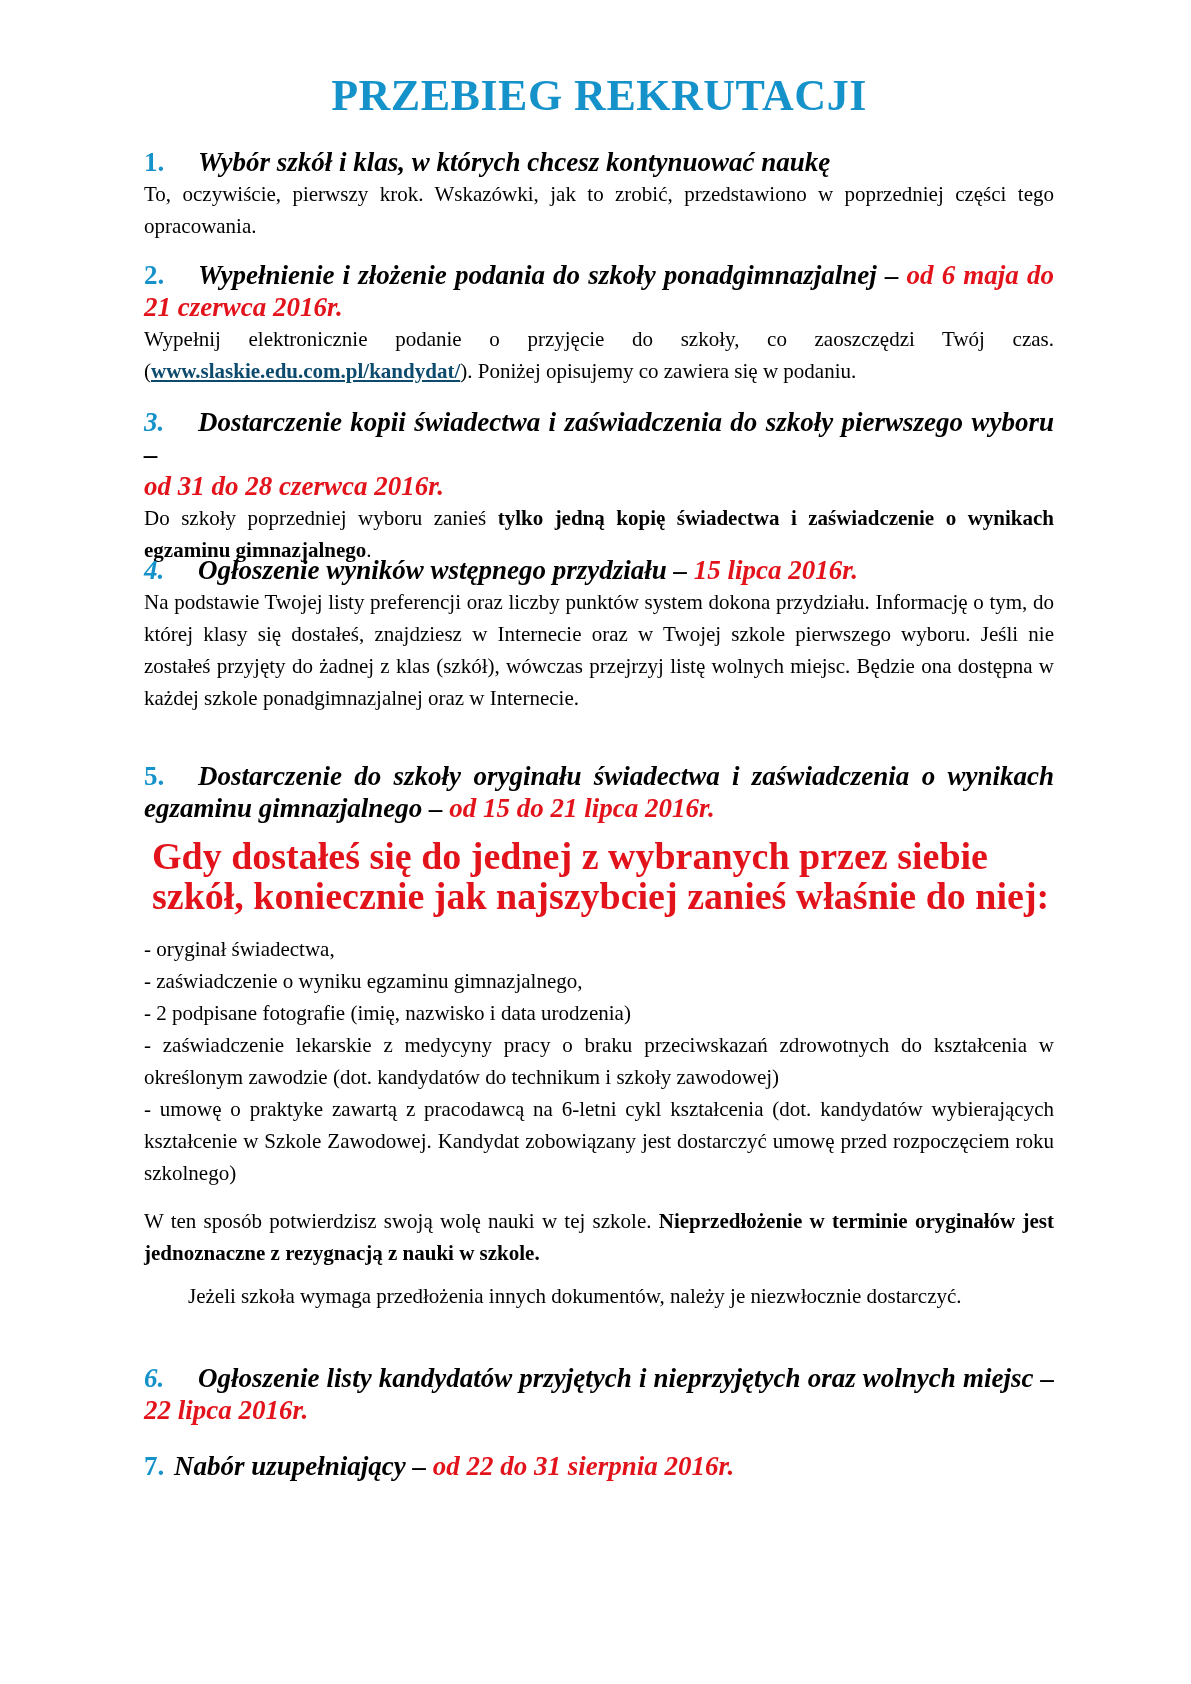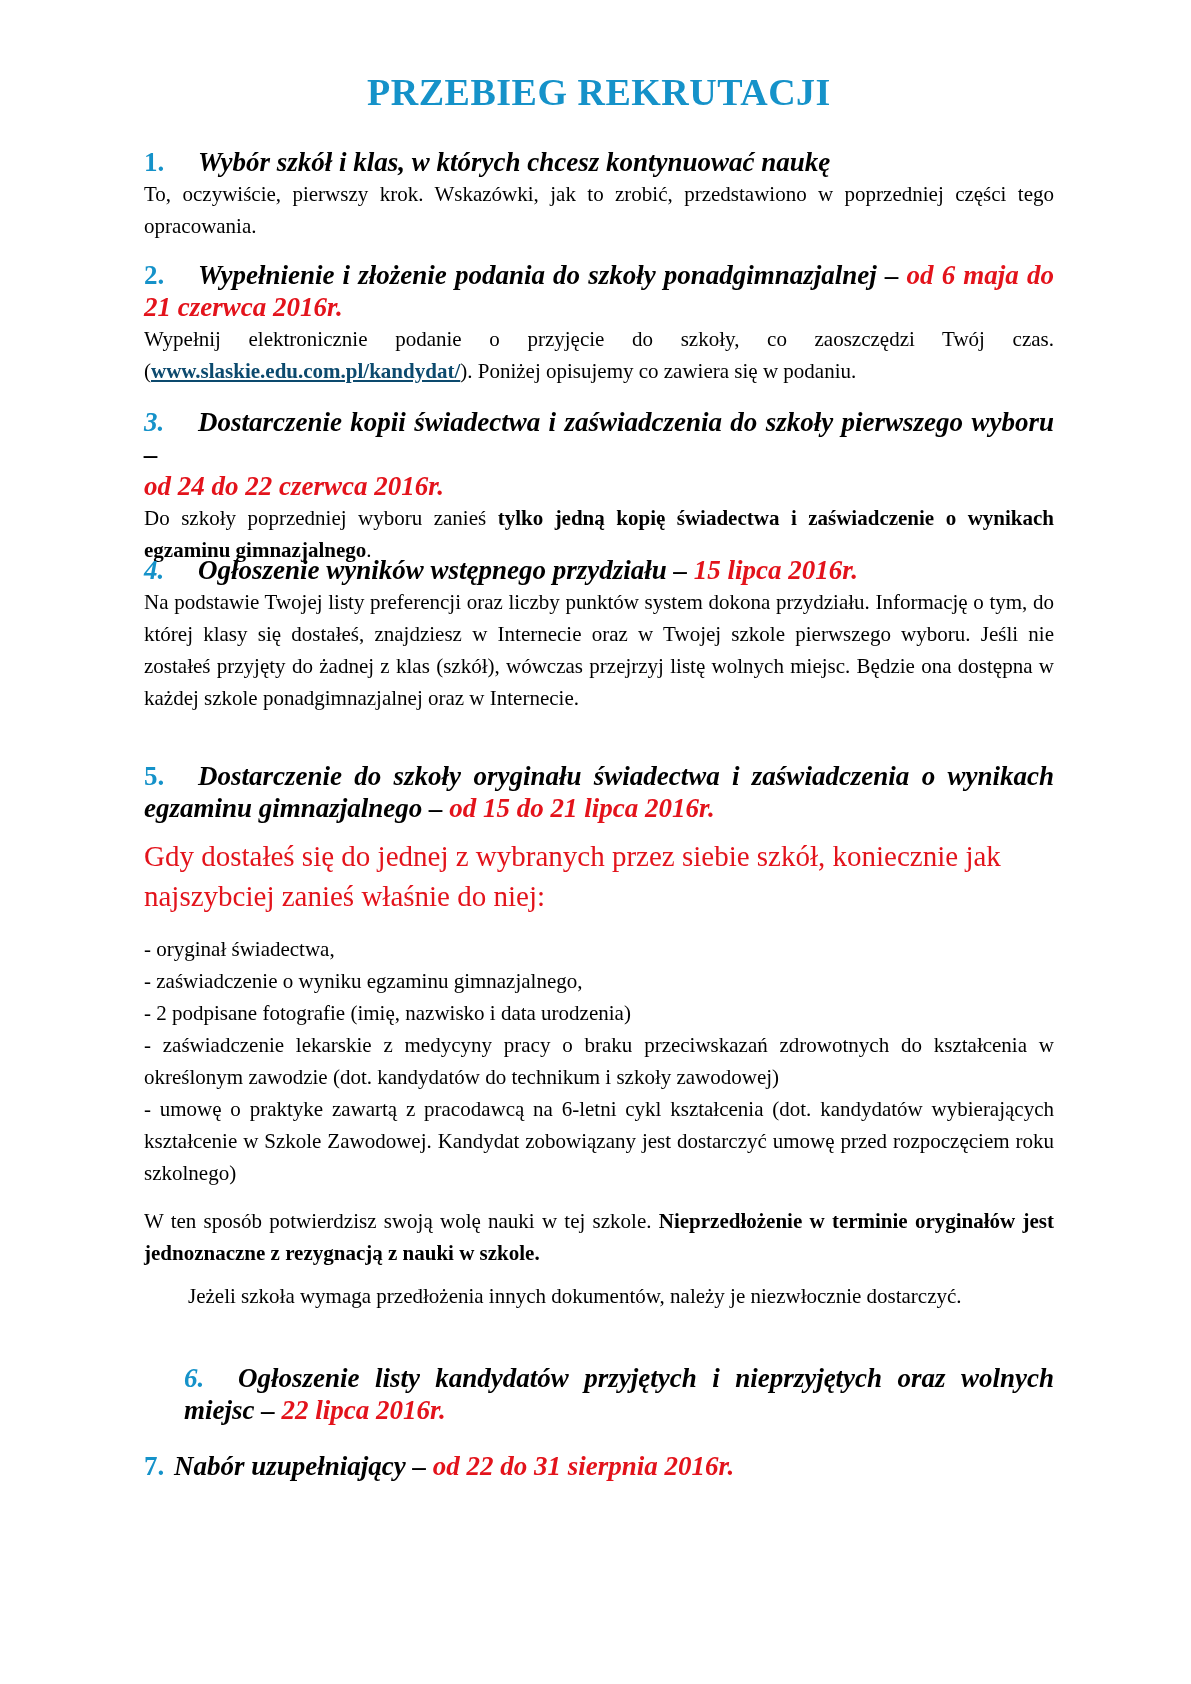--- a/index.html
+++ b/index.html
@@ -1,30 +1,30 @@
 <!DOCTYPE html>
 <html><head>
 <meta charset="utf-8">
 <style>
   html, body { margin: 0; padding: 0; background: #ffffff; }
   body { width: 1191px; height: 1684px; position: relative; overflow: hidden;
          font-family: "Liberation Serif", "DejaVu Serif", serif; color: #000; }
   .page { position: absolute; left: 144px; top: 0; width: 910px; }
   .title { position: absolute; left: 0; width: 910px; top: 70px; text-align: center;
-           color: #1592c9; font-weight: bold; font-size: 38px; letter-spacing: 0.5px; }
+           color: #1592c9; font-weight: bold; font-size: 44px; letter-spacing: 0.5px; }
   .p { position: absolute; left: 0; width: 910px; font-size: 21px; line-height: 32px;
        text-align: justify; }
   .head { font-style: italic; font-weight: bold; font-size: 27px; line-height: 32px; }
   .num { color: #1592c9; font-style: normal; display: inline-block; width: 54px; }
   .num.it { font-style: italic; }
   .red { color: #e3131b; }
   a.link { color: #0c4a6e; font-weight: bold; text-decoration: underline; }
   b { font-weight: bold; }
-  .big { position: absolute; left: 0; width: 910px; color: #e3131b; font-weight: normal;
-         font-family: "Liberation Serif", serif; font-size: 29px; line-height: 40px; }
+  .big { position: absolute; left: 8px; width: 910px; color: #e3131b; font-weight: bold;
+         font-family: "Liberation Serif", serif; font-size: 38px; line-height: 40px; }
 </style>
 </head>
 <body>
 
 <div class="page">
 
   <div class="title">PRZEBIEG REKRUTACJI</div>
 
   <div class="p" style="top:146px;">
     <div class="head">
@@ -40,21 +40,21 @@
     </div>
     <div>
       <span>Wypełnij  elektronicznie podanie o przyjęcie do szkoły, co zaoszczędzi Twój czas. (</span><a class="link">www.slaskie.edu.com.pl/kandydat/</a><span>). Poniżej opisujemy co zawiera się w podaniu.</span>
     </div>
   </div>
 
   <div class="p" style="top:406px;">
     <div class="head">
       <span class="num it">3.</span><span>Dostarczenie kopii świadectwa i zaświadczenia do szkoły pierwszego wyboru –</span>
     </div>
-    <div class="head red">od 24 do 22 czerwca 2016r.</div>
+    <div class="head red">od 31 do 28 czerwca 2016r.</div>
     <div>
       <span>Do szkoły poprzedniej wyboru zanieś </span><b>tylko jedną kopię świadectwa i zaświadczenie o wynikach egzaminu gimnazjalnego</b><span>.</span>
     </div>
   </div>
 
   <div class="p" style="top:554px;">
     <div class="head">
       <span class="num it">4.</span><span>Ogłoszenie wyników wstępnego przydziału –</span>
       <span class="red">15 lipca 2016r.</span>
     </div>
@@ -78,21 +78,21 @@
     <div>- umowę o praktyke zawartą z pracodawcą na 6-letni cykl kształcenia (dot. kandydatów wybierających kształcenie w Szkole Zawodowej. Kandydat zobowiązany jest dostarczyć umowę przed rozpoczęciem roku szkolnego)</div>
   </div>
 
   <div class="p" style="top:1205px;">
     <span>W ten sposób potwierdzisz swoją wolę nauki w tej szkole. </span><b>Nieprzedłożenie w terminie oryginałów jest jednoznaczne z rezygnacją z nauki w szkole.</b>
   </div>
 
   <div class="p" style="top:1280px;margin-left:44px;">Jeżeli szkoła wymaga przedłożenia innych dokumentów, należy je niezwłocznie dostarczyć.</div>
 
   <div class="p" style="top:1362px;">
-    <div class="head" style="text-align:justify;margin-left:40px;">
+    <div class="head" style="text-align:justify;">
       <span class="num it">6.</span><span>Ogłoszenie listy kandydatów przyjętych i nieprzyjętych oraz wolnych miejsc –</span>
       <span class="red">22 lipca 2016r.</span>
     </div>
   </div>
 
   <div class="p" style="top:1450px;">
     <div class="head">
       <span class="num" style="width:30px;">7.</span><span>Nabór uzupełniający –</span>
       <span class="red">od 22 do 31 sierpnia 2016r.</span>
     </div>

